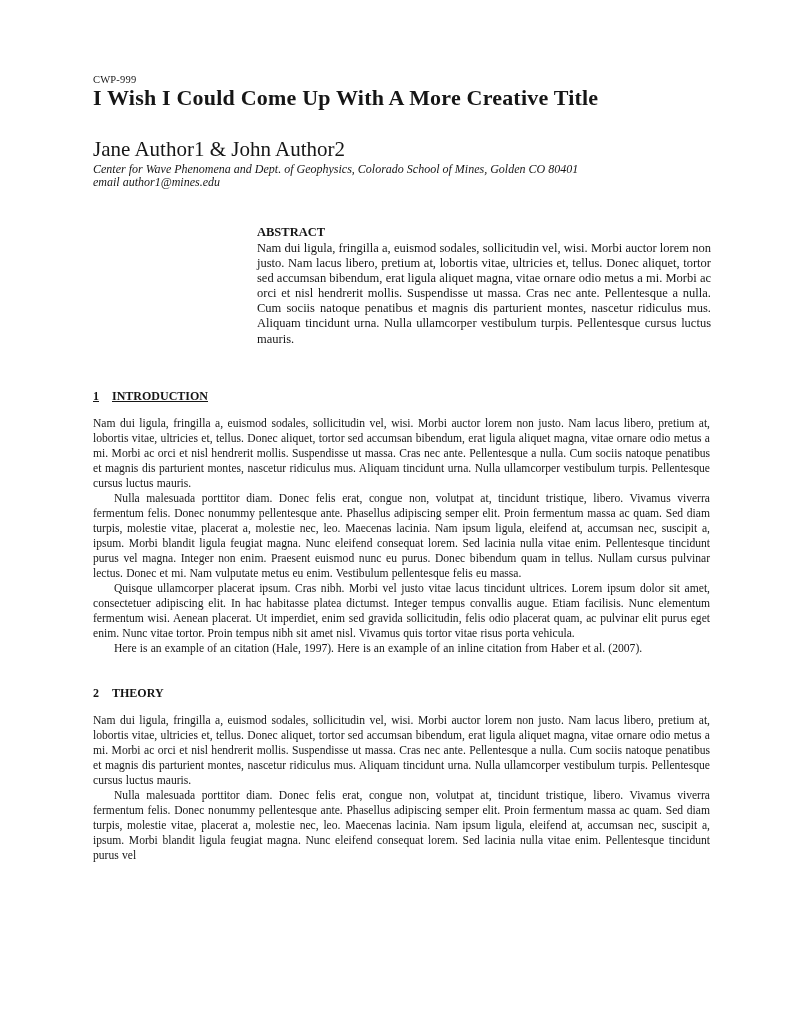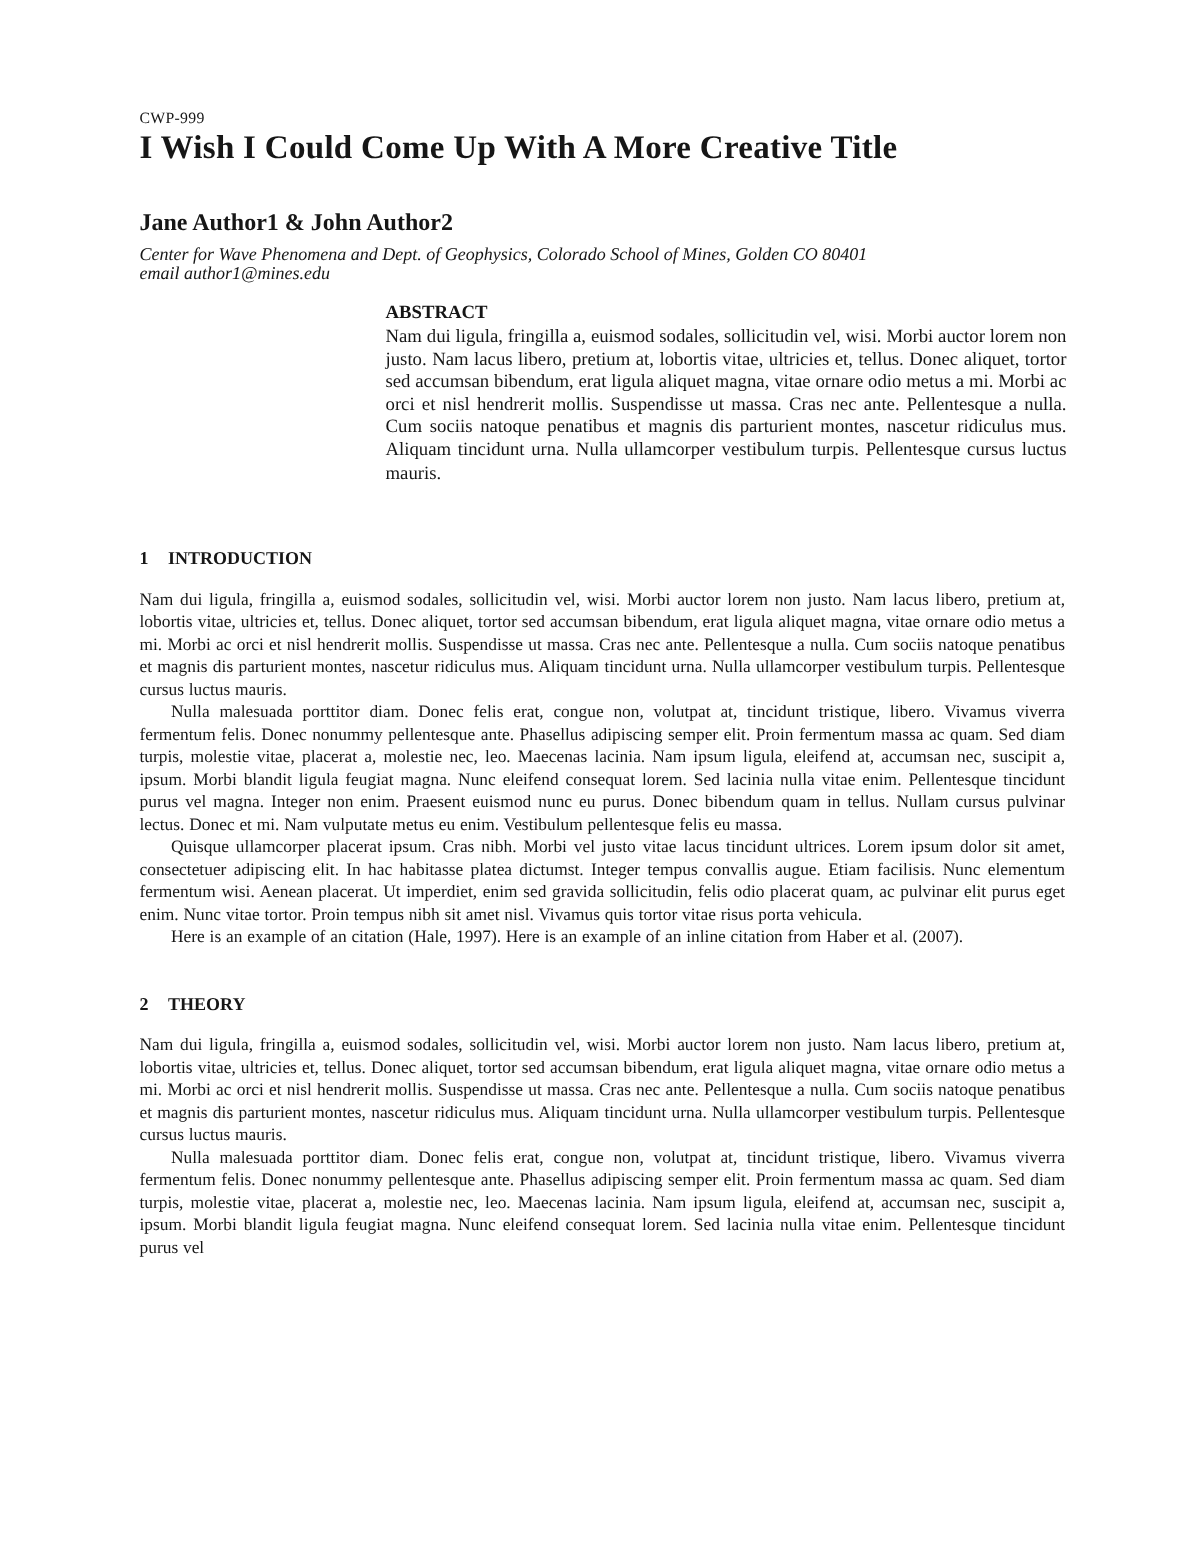--- a/index.html
+++ b/index.html
@@ -14,38 +14,38 @@
     position:relative;
     width:794px; height:1028px;
     padding:74px 84px 0 93px;
     background:#ffffff;
   }
   .report-number { font-size:10.5px; letter-spacing:0.2px; }
   .title {
     font-size:22px; font-weight:bold; letter-spacing:0.2px;
     line-height:26px;
   }
-  .authors { margin-top:28px; font-size:16px; line-height:20px;font-weight:bold; }
+  .authors { margin-top:28px; font-size:21px; line-height:20px; }
   .affil-block { margin-top:4px; }
   .affil-line { font-size:12px; font-style:italic; line-height:13px; }
   .abstract {
     margin-left:164px;
     width:454px;
-    margin-top:11px;
+    margin-top:35px;
   }
   .abstract-heading { font-size:12.5px; font-weight:bold; line-height:16px; }
   .abstract-body {
     font-size:12.5px; line-height:15.1px; text-align:justify;
     margin-top:1px;
   }
   .keywords { margin-top:12px; font-size:12.5px; line-height:16px; }
   .kw-label { font-weight:bold; margin-right:7px; }
   .sec-heading { font-size:12px; font-weight:bold; line-height:15px; margin-bottom:12px; }
   .sec-heading .sec-num { margin-right:13px; }
-  .mt-lg { margin-top:42px; }
+  .mt-lg { margin-top:42px;text-decoration:underline; }
   .mt-md { margin-top:30px; }
   .body-par {
     font-size:11.6px; line-height:15px; text-align:justify;
     word-spacing:0.3px;
   }
   .indent { text-indent:21px; }
 </style>
 </head>
 <body>
 

